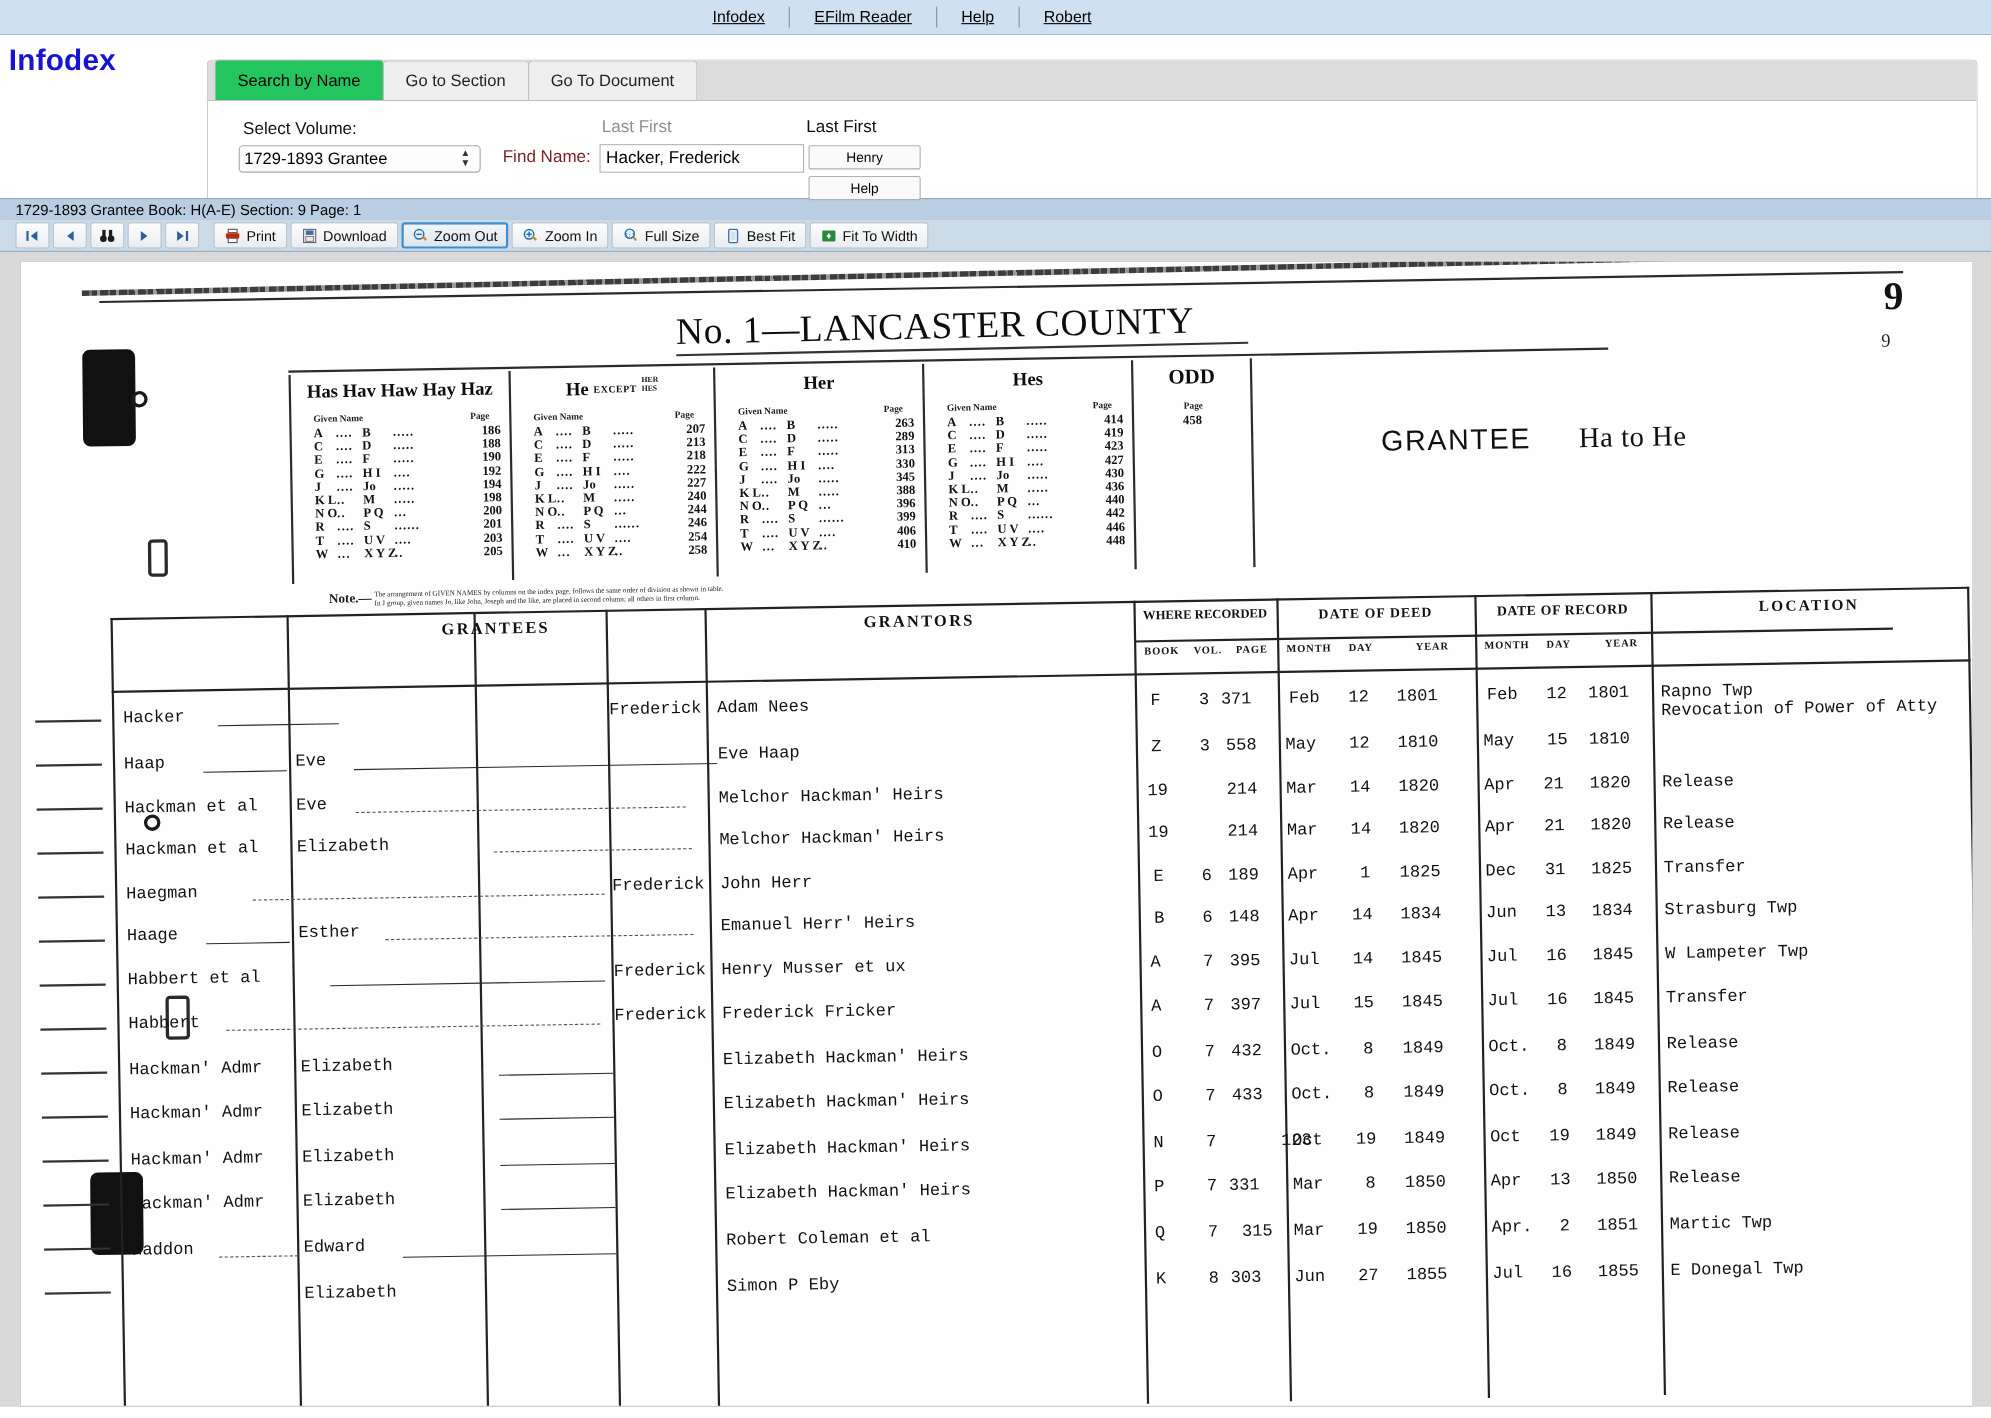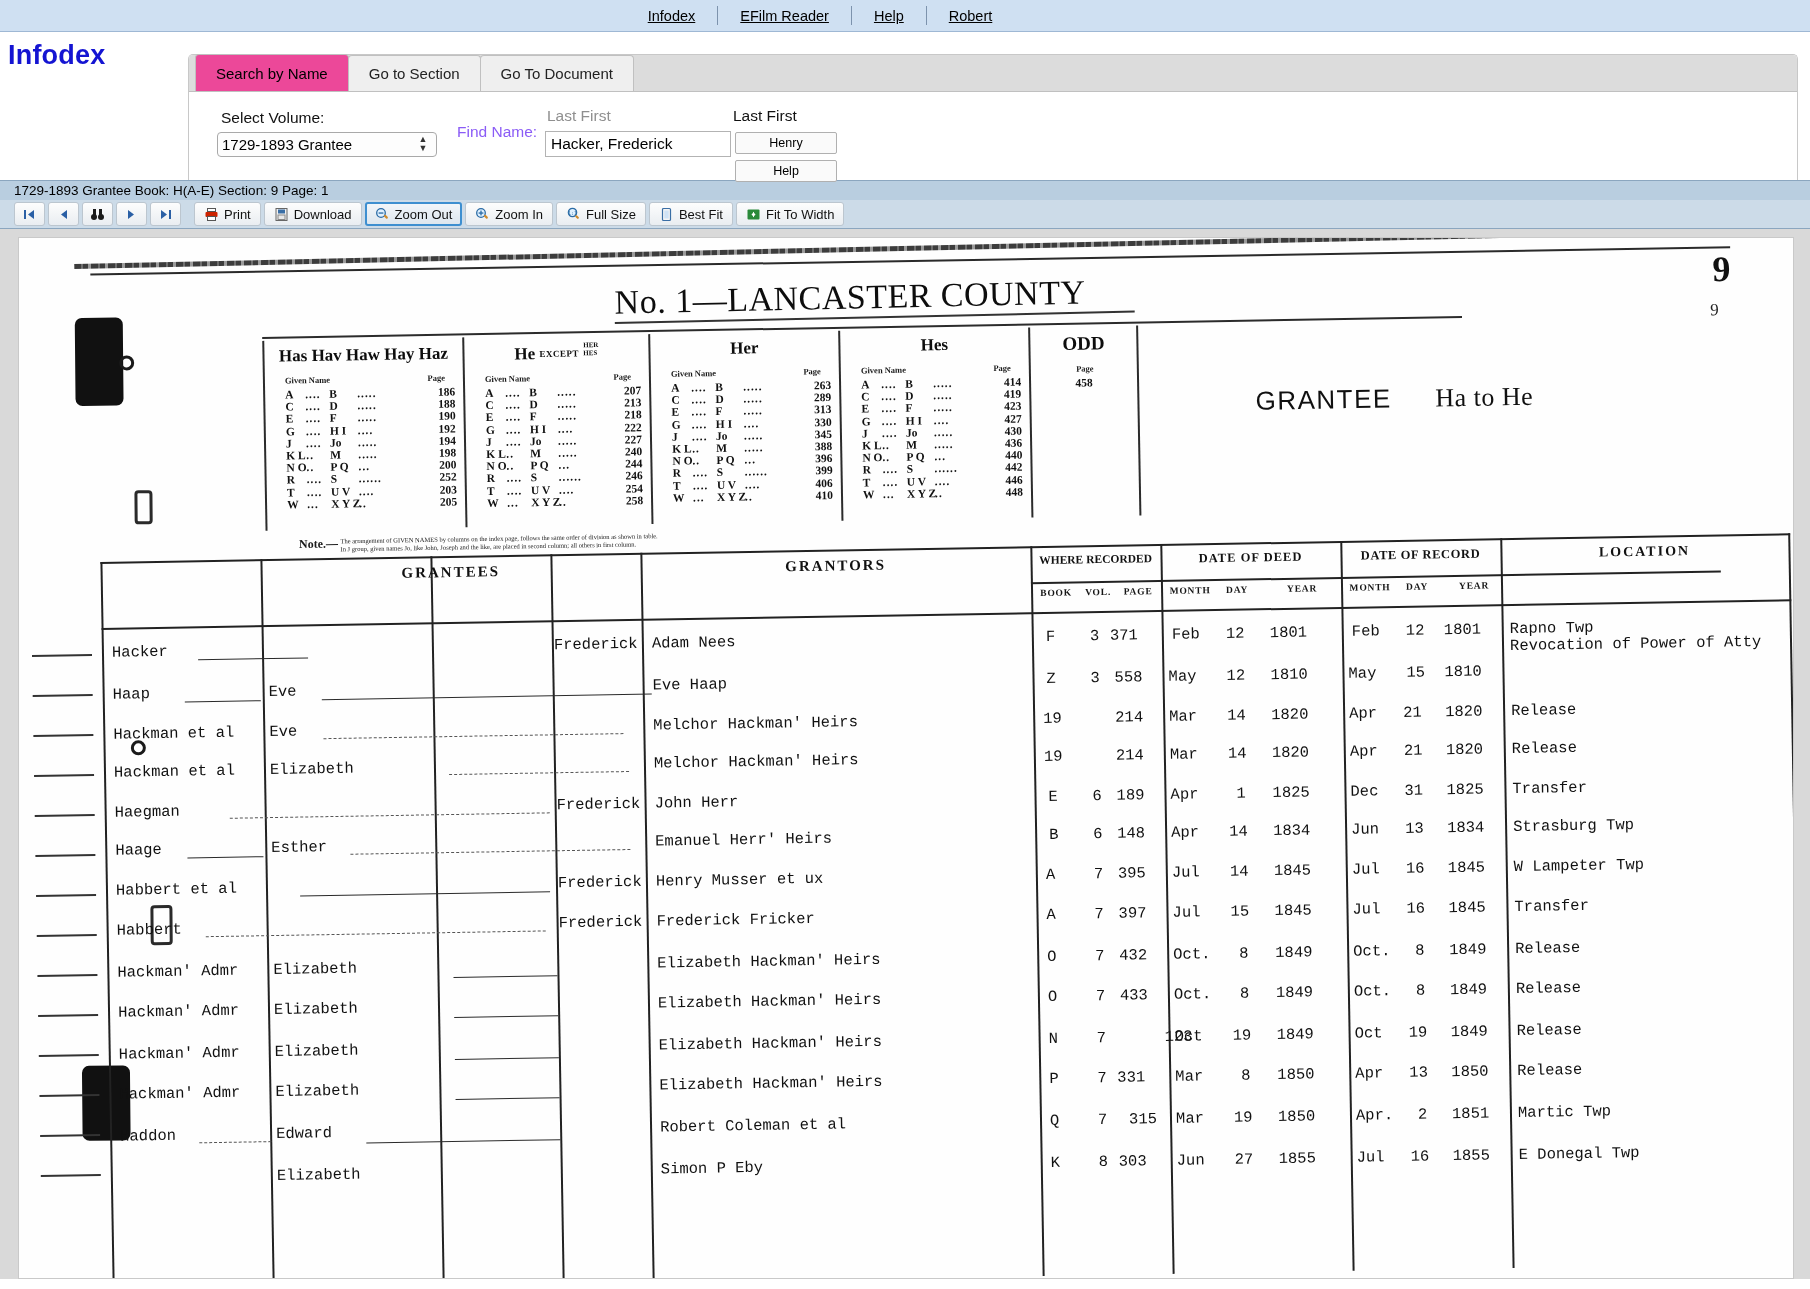--- a/index.html
+++ b/index.html
@@ -55,21 +55,21 @@
   .tab {
     height: 36px; line-height: 36px;
     padding: 0 20px; font-size: 15px; color: #222;
     border: 1px solid #c0c0c0; border-bottom: none;
     background: #efefef; cursor: pointer;
     border-radius: 4px 4px 0 0;
     margin-left: -1px;
   }
   .tab:first-child { margin-left: 6px; }
   .tab.active {
-    background: #ec4899; color: #000;
+    background: #22c55e; color: #000;
     height: 37px; line-height: 37px;
     position: relative; z-index: 2;
   }
 
   
   .form { position: absolute; top: 48px; left: 0; right: 0; height: 78px; }
   .lbl-volume {
     position: absolute; left: 32px; top: 6px;
     font-size: 15.5px; color: #111;
   }
@@ -82,22 +82,22 @@
     padding: 0 4px;
     -webkit-appearance: none; appearance: none;
     cursor: pointer;
   }
   .vol-arrow {
     position: absolute; left: 228px; top: 32px;
     font-size: 9px; line-height: 9px; color: #333;
     pointer-events: none; text-align: center; width: 12px;
   }
   .lbl-findname {
-    position: absolute; left: 268px; top: 20px;
-    font-size: 15.5px; color: #8b5cf6;
+    position: absolute; left: 268px; top: 31px;
+    font-size: 15.5px; color: #7f1d1d;
   }
   .lbl-lastfirst-1 {
     position: absolute; left: 358px; top: 4px;
     font-size: 15.5px; color: #8f8f8f;
   }
   .lbl-lastfirst-2 {
     position: absolute; left: 544px; top: 4px;
     font-size: 15.5px; color: #111;
   }
   .name-input {
@@ -575,21 +575,21 @@
                 <span class="dots1">..</span>
                 <span class="b">P Q</span>
                 <span class="dots2">...</span>
                 <span class="p">200</span>
               </div>
             <div class="r">
                 <span class="a">R</span>
                 <span class="dots1">....</span>
                 <span class="b">S</span>
                 <span class="dots2">......</span>
-                <span class="p">252</span>
+                <span class="p">201</span>
               </div>
             <div class="r">
                 <span class="a">T</span>
                 <span class="dots1">....</span>
                 <span class="b">U V</span>
                 <span class="dots2">....</span>
                 <span class="p">203</span>
               </div>
             <div class="r">
                 <span class="a">W</span>

